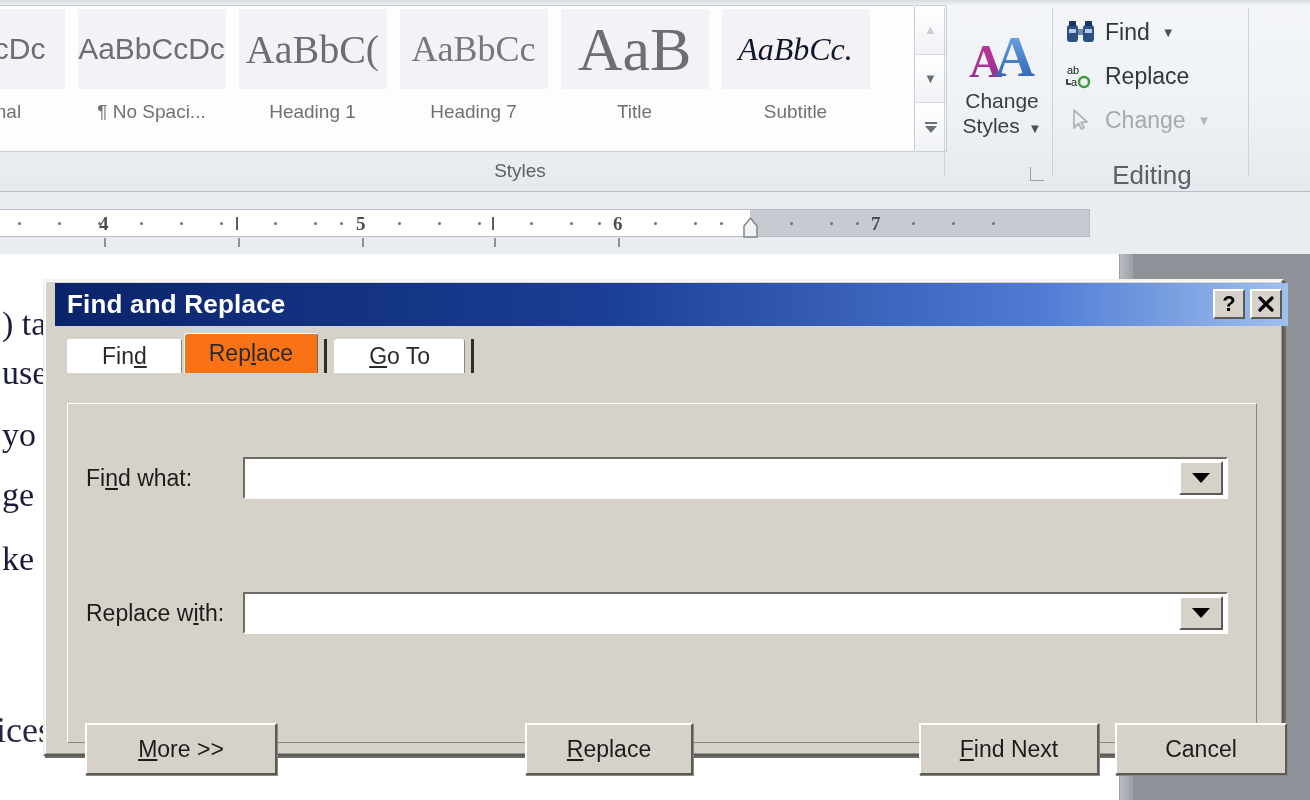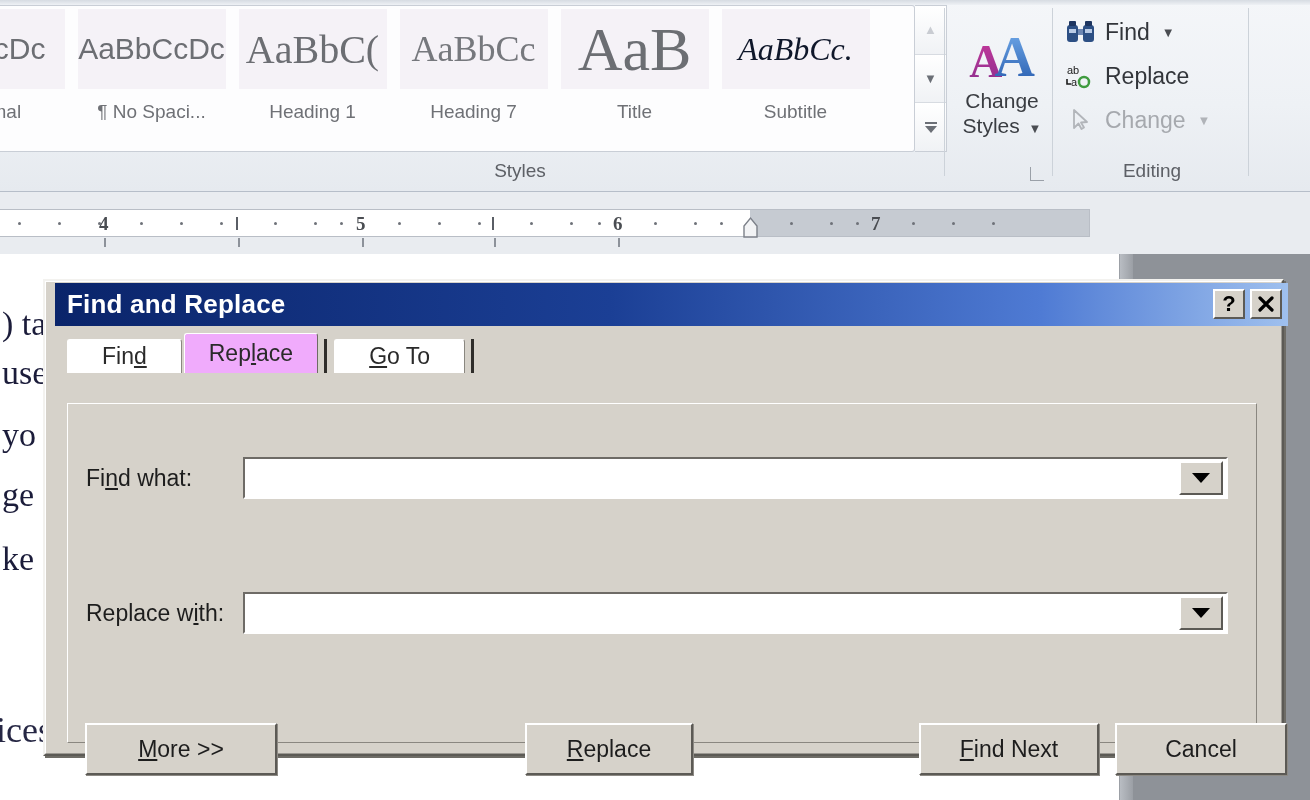--- a/index.html
+++ b/index.html
@@ -93,21 +93,21 @@
   #editing-group{ position:absolute; left:1062px; top:10px; width:180px; }
   .edit-item{
     display:flex; align-items:center; height:44px; gap:9px; padding-left:4px;
   }
   .edit-label{ font-size:23px; color:#32353a; }
   .edit-label.dim{ color:#a6a9ae; }
   .caret{ font-size:13px; color:#4a4d52; margin-left:3px; }
   .caret.dim{ color:#b0b3b8; }
   #editing-label{
     position:absolute; left:1062px; top:160px; width:180px;
-    text-align:center; font-size:19px; color:#5d6066;
+    text-align:center; font-size:26px; color:#5d6066;
   }
 
   
   #ruler-band{
     position:absolute; left:0; top:192px; width:1310px; height:62px;
     background:#e9ecf0;
   }
   #ruler{
     position:absolute; left:0; top:17px; width:1090px; height:28px;
     background:#ffffff; border:1px solid #b9bec6; border-left:none;
@@ -198,21 +198,21 @@
     display:flex; align-items:center; justify-content:center;
     font-size:23px; color:#2a2a2a;
     background:#ffffff;
     border:1px solid #ffffff;
     border-right-color:#8a8780; border-bottom:none;
     border-radius:3px 3px 0 0;
     margin-right:2px;
   }
   .tab.active{
     height:40px; font-weight:normal;
-    background:#f0abfc;
+    background:#f97316;
     border-color:#ffffff; border-right-color:#6d6a64;
     position:relative; z-index:3;
     padding:0 24px;
   }
   .tab-sep{ width:3px; height:34px; background:#2f2d2a; margin:0 7px 0 4px; }
   u.acc{ text-decoration:underline; }
 
   #panel{
     position:absolute; left:22px; top:90px; width:1190px; height:340px;
     background:#d6d2ca;

